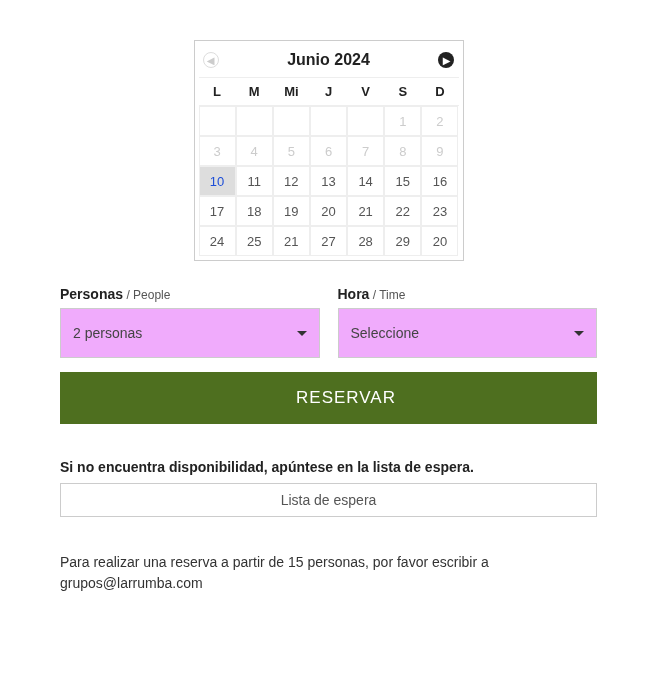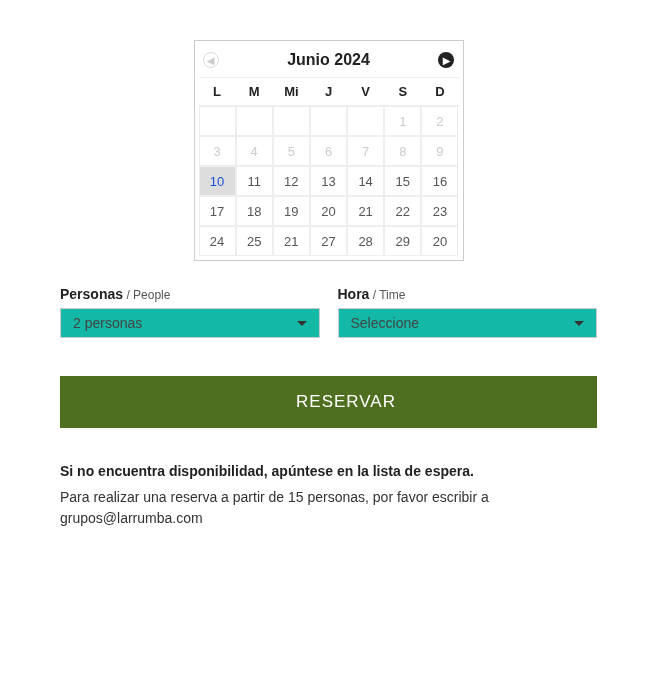--- a/index.html
+++ b/index.html
@@ -71,41 +71,41 @@
     background: #fff;
   }
   .cal-cell.disabled { color: #ccc; }
   .cal-cell.selected { background: #ddd; color: #1d4ed8; font-weight: 500; }
   .cal-cell.empty { color: transparent; }
 
   
   .row {
     display: flex;
     gap: 18px;
-    margin-bottom: 38px;
+    margin-bottom: 14px;
   }
   .field { flex: 1; }
   .field-label {
     font-size: 14px;
     font-weight: bold;
     color: #222;
     margin-bottom: 6px;
   }
   .field-label .sub { font-weight: normal; font-size: 12px; color: #555; }
   .select {
     border: 1px solid #ccc;
-    height: 30px;
+    height: 50px;
     display: flex;
     align-items: center;
     justify-content: space-between;
     padding: 0 12px;
     font-size: 14px;
     color: #444;
     cursor: pointer;
-    background: #14b8a6;
+    background: #f0abfc;
   }
   .caret {
     width: 0; height: 0;
     border-left: 5px solid transparent;
     border-right: 5px solid transparent;
     border-top: 5px solid #333;
   }
 
   
   .reserve-btn {
@@ -230,16 +230,17 @@
       <div class="select">
         <span>Seleccione</span>
         <span class="caret"></span>
       </div>
     </div>
   </div>
 
   <div class="reserve-btn">RESERVAR</div>
 
   <div class="waitlist-text">Si no encuentra disponibilidad, apúntese en la lista de espera.</div>
+  <div class="waitlist-btn">Lista de espera</div>
 
   <div class="footer-text">Para realizar una reserva a partir de 15 personas, por favor escribir a grupos@larrumba.com</div>
 
 </div>
 
 </body></html>

